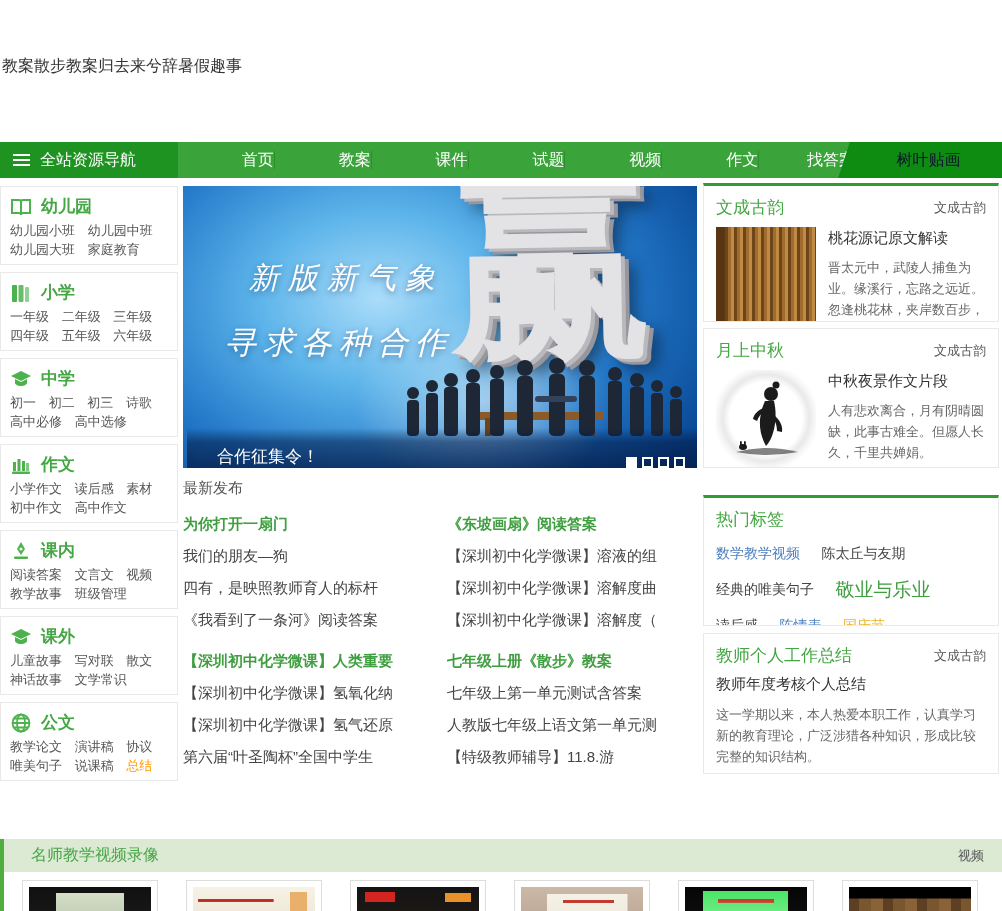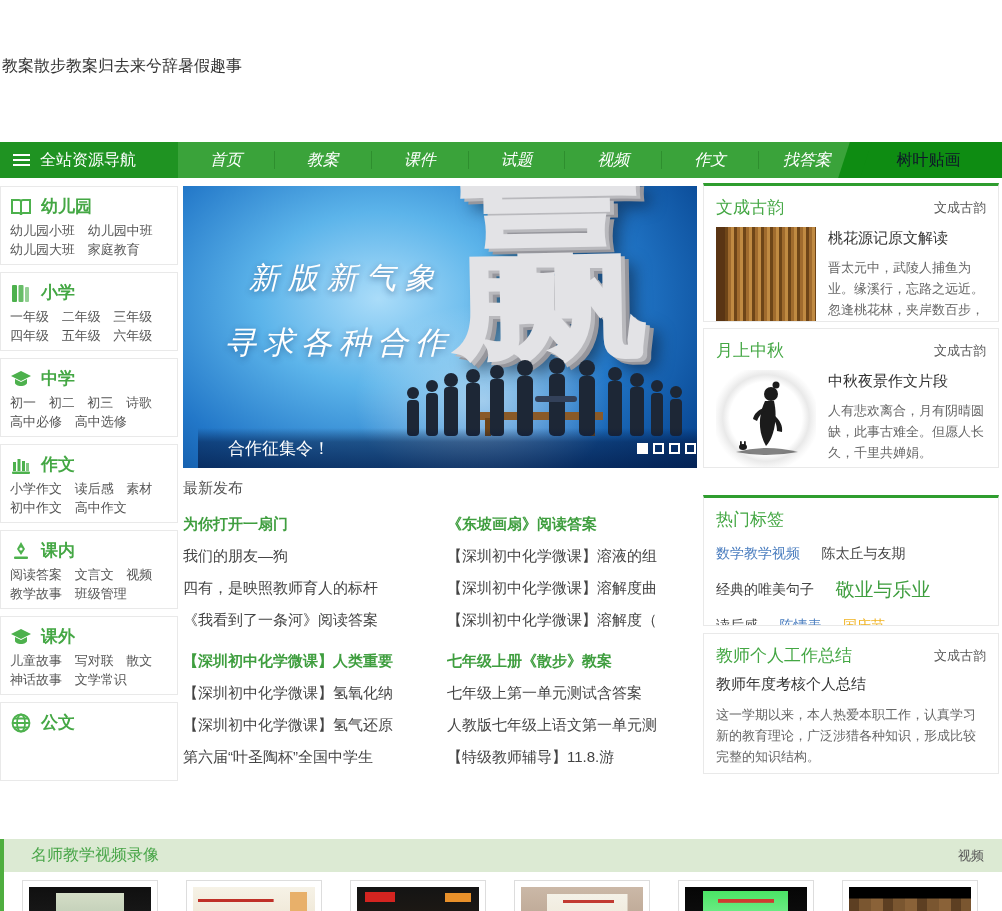--- a/index.html
+++ b/index.html
@@ -7,21 +7,21 @@
 
   
   .topbar-text{position:absolute;left:2px;top:56px;font-size:16px;color:#333;}
 
   
   .navbar{position:absolute;left:0;top:142px;width:1002px;height:36px;background:#3aa33a;display:flex;align-items:stretch;}
   .nav-brand{width:178px;background:#1f9322;color:#fff;display:flex;align-items:center;gap:10px;padding-left:13px;box-sizing:border-box;font-size:16px;cursor:pointer;}
   .hamburger{display:inline-block;}
   .hamburger i{display:block;width:17px;height:2px;background:#fff;margin:3px 0;}
   .nav-menu{flex:1;display:flex;align-items:center;}
-  .nav-item{flex:1;text-align:center;color:#fff;font-size:16px;cursor:pointer;font-style:italic;}
+  .nav-item{flex:1;text-align:right;color:#fff;font-size:16px;cursor:pointer;}
   .nav-sep{width:1px;height:18px;background:#2e8e2e;}
   .nav-highlight{position:relative;width:147px;background:#0e8c12;display:flex;align-items:center;justify-content:center;color:#0f172a;font-size:16px;cursor:pointer;}
   .nav-highlight::before{content:"";position:absolute;left:-11px;top:0;width:22px;height:36px;background:#0e8c12;transform:skewX(-18deg);}
 
   
   .sidebar{position:absolute;left:0;top:186px;width:178px;}
   .side-box{box-sizing:border-box;border:1px solid #e9e9e9;height:79px;margin-bottom:7px;padding:8px 6px 0 9px;overflow:hidden;background:#fff;}
   .side-head{display:flex;align-items:center;gap:9px;margin-bottom:4px;}
   .side-icon{width:22px;height:22px;flex:none;}
   .side-title{color:#44a744;font-size:17px;font-weight:bold;cursor:pointer;}
@@ -34,21 +34,21 @@
     background:radial-gradient(ellipse 430px 310px at 38% 40%, #aadcf9 0%, #5cb4ea 28%, #2277c8 58%, #0a4a96 85%, #063a7a 100%);}
   .car-glow{position:absolute;left:160px;top:110px;width:280px;height:210px;
     background:radial-gradient(ellipse, rgba(255,255,255,.5), rgba(255,255,255,0) 65%);}
   .car-char{position:absolute;right:46px;top:-20px;font-family:"DejaVu Serif",serif;font-size:200px;font-weight:bold;color:#e3e3e6;
     text-shadow:4px 3px 0 #b9b9bd, 8px 6px 0 #96969c, 13px 11px 16px rgba(10,20,40,.55);transform:rotate(-1deg);line-height:1;}
   .car-line{position:absolute;color:#fff;font-family:"DejaVu Serif",serif;font-style:italic;
     text-shadow:0 2px 6px rgba(0,30,80,.45);white-space:nowrap;}
   .car-line1{left:66px;top:72px;font-size:30px;letter-spacing:9px;}
   .car-line2{left:42px;top:136px;font-size:31px;letter-spacing:7px;}
   .car-people{position:absolute;left:0;bottom:32px;}
-  .car-caption{position:absolute;left:15px;bottom:0;width:100%;height:40px;display:flex;align-items:center;
+  .car-caption{position:absolute;left:4px;bottom:0;width:100%;height:40px;display:flex;align-items:flex-end;
     background:linear-gradient(rgba(2,20,60,0), rgba(2,20,60,.5) 35%, rgba(2,20,60,.68));gap:39px;}
   .car-caption-text{color:#fff;font-size:17px;margin-left:30px;flex:1;cursor:pointer;}
   .car-dots{display:flex;gap:5px;margin-right:16px;}
   .car-dot{width:11px;height:11px;border:2px solid #fff;box-sizing:border-box;cursor:pointer;}
   .car-dot.active{background:#fff;}
 
   
   .latest{position:absolute;left:183px;top:479px;width:514px;}
   .latest-title{font-size:15px;color:#555;}
   .latest-grid{margin-top:17px;display:grid;grid-template-columns:250px 250px;column-gap:14px;row-gap:13px;font-size:15px;}
@@ -289,20 +289,28 @@
         <span class="side-icon">
           <svg width="22" height="22" viewBox="0 0 22 22">
               <g fill="none" stroke="#4db14d" stroke-width="1.8">
                 <circle cx="11" cy="11" r="8.5"></circle>
                 <ellipse cx="11" cy="11" rx="4" ry="8.5"></ellipse>
                 <path d="M2.5 11h17M4 6.5h14M4 15.5h14"></path>
               </g>
             </svg>
         </span>
         <span class="side-title">公文</span>
+      </div>
+      <div class="side-links">
+        <span class="side-link">教学论文</span>
+        <span class="side-link">演讲稿</span>
+        <span class="side-link">协议</span>
+        <span class="side-link">唯美句子</span>
+        <span class="side-link">说课稿</span>
+        <span class="side-link orange">总结</span>
       </div>
     </div>
   </div>
 
   <div class="carousel">
     <div class="car-glow"></div>
     <div class="car-char">赢</div>
     <div class="car-line car-line1">新版新气象</div>
     <div class="car-line car-line2">寻求各种合作</div>
     <svg class="car-people" width="514" height="84" viewBox="0 0 514 84">

